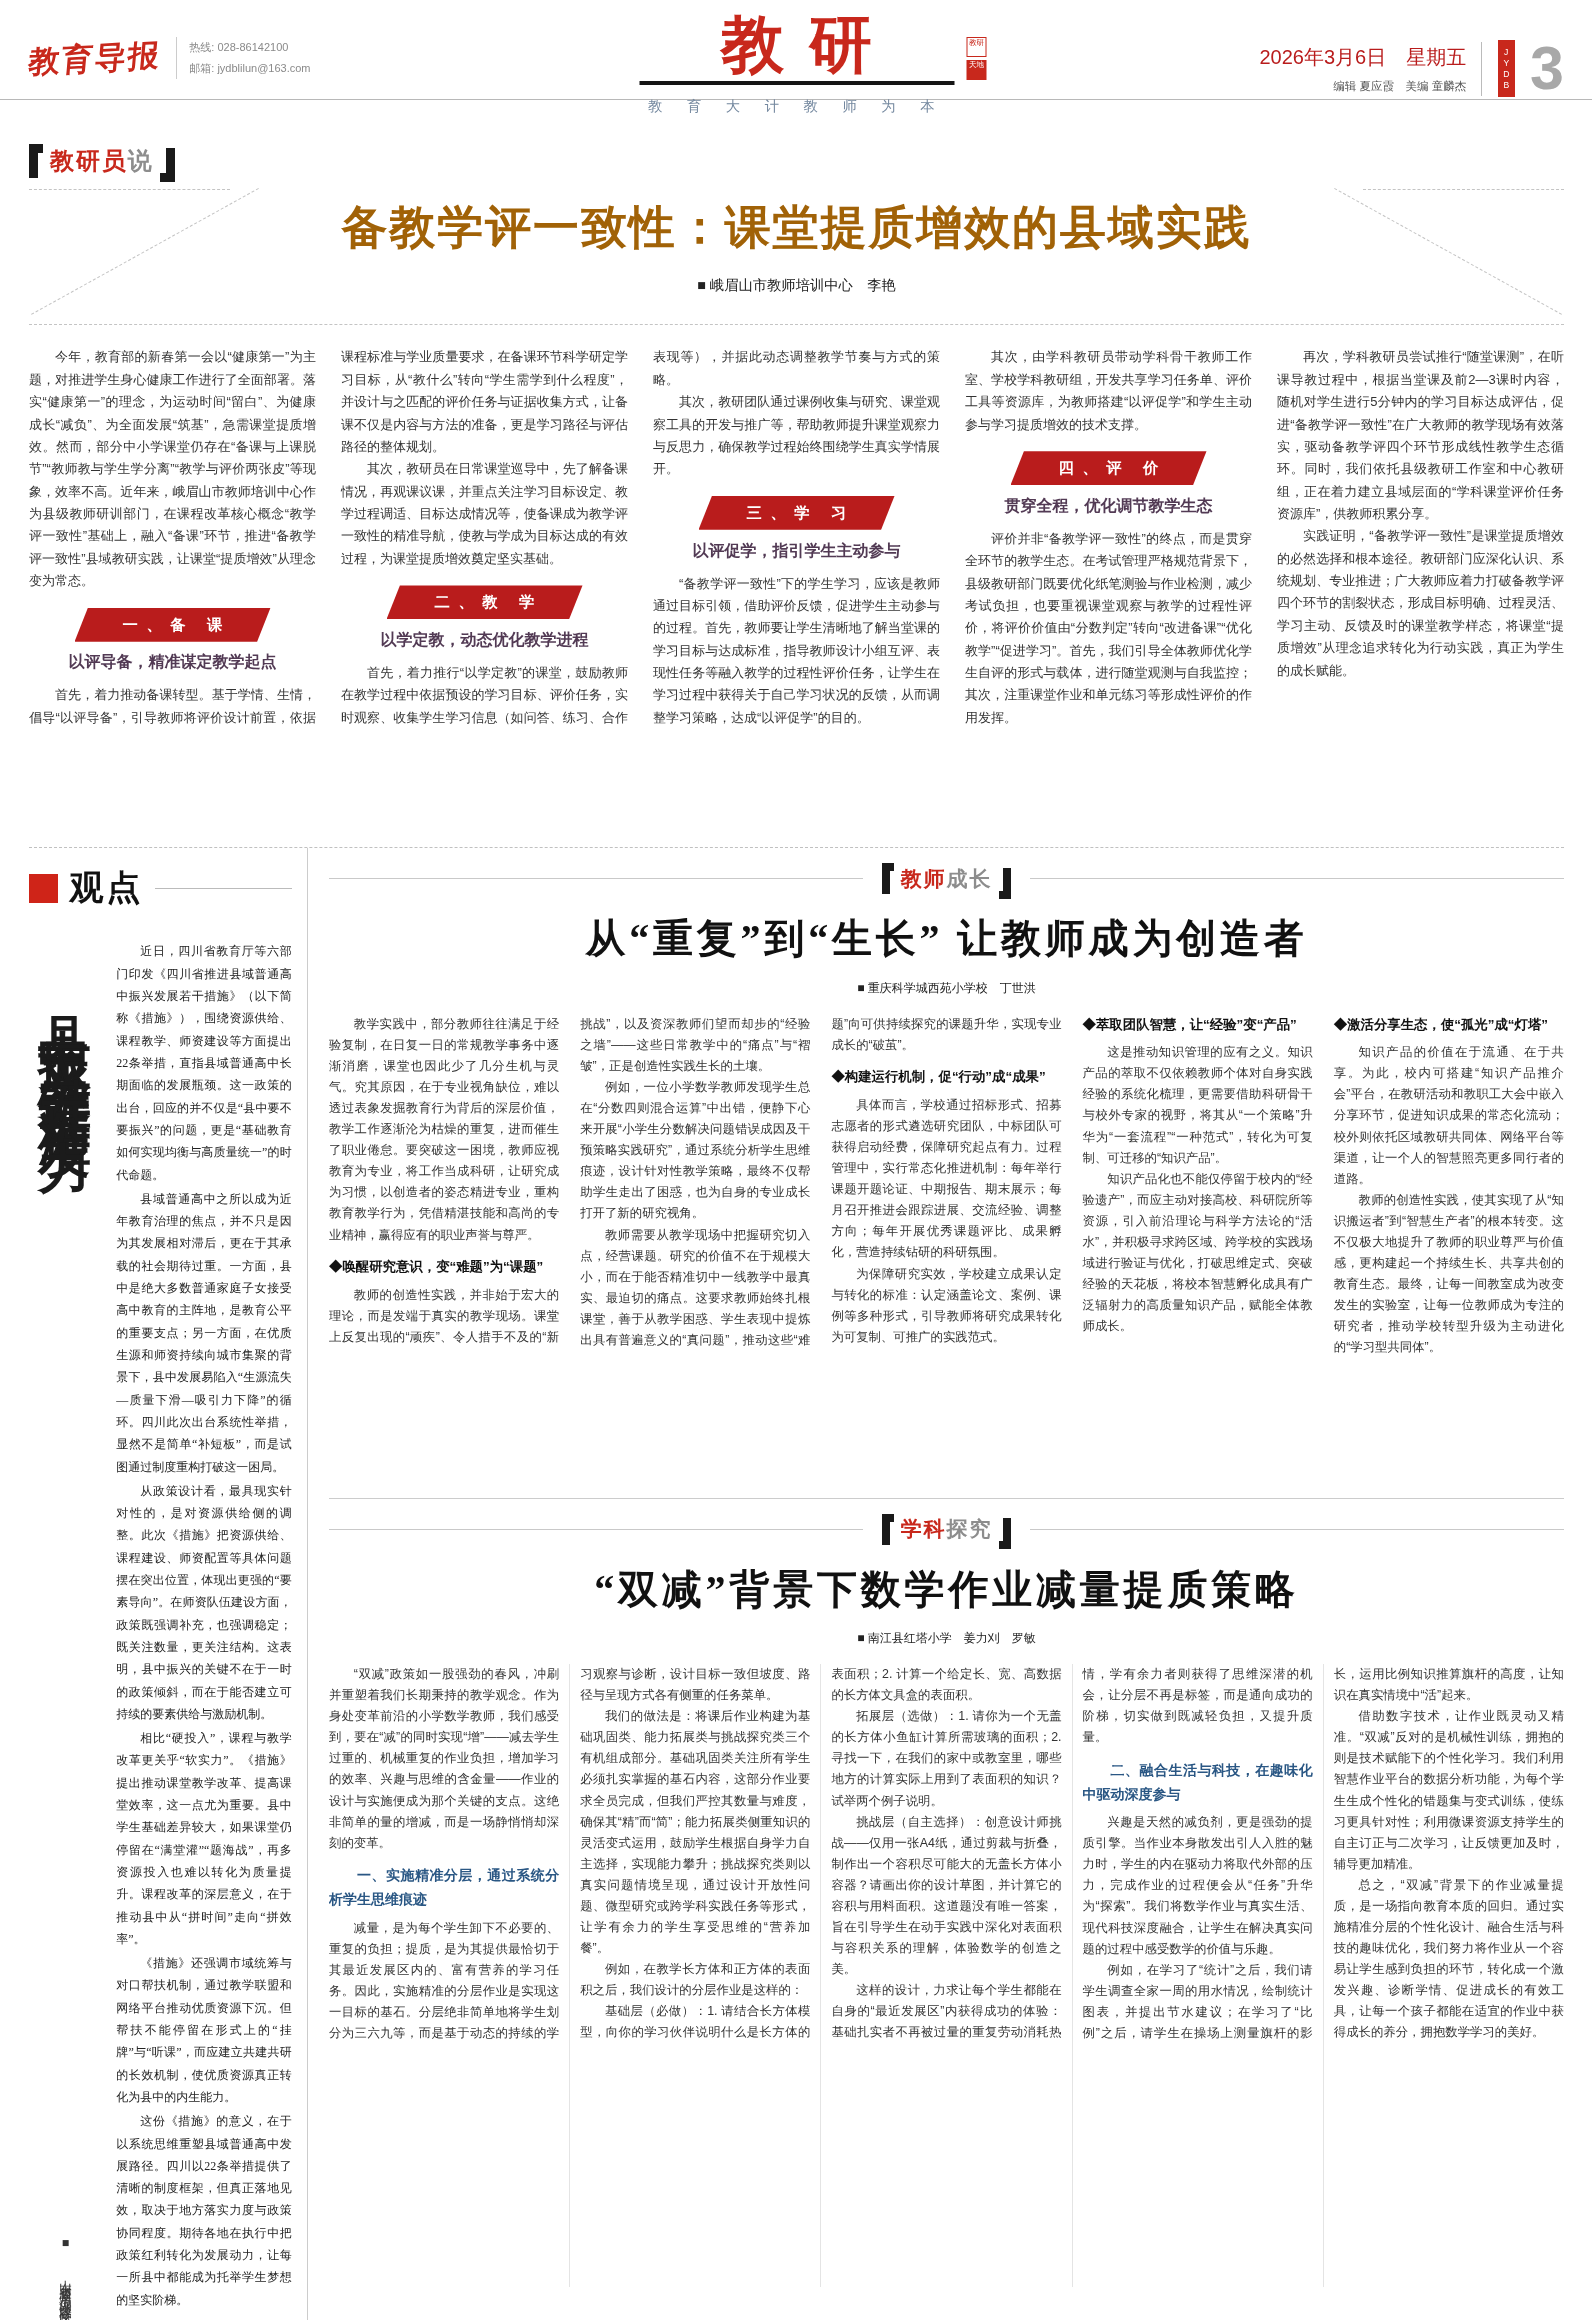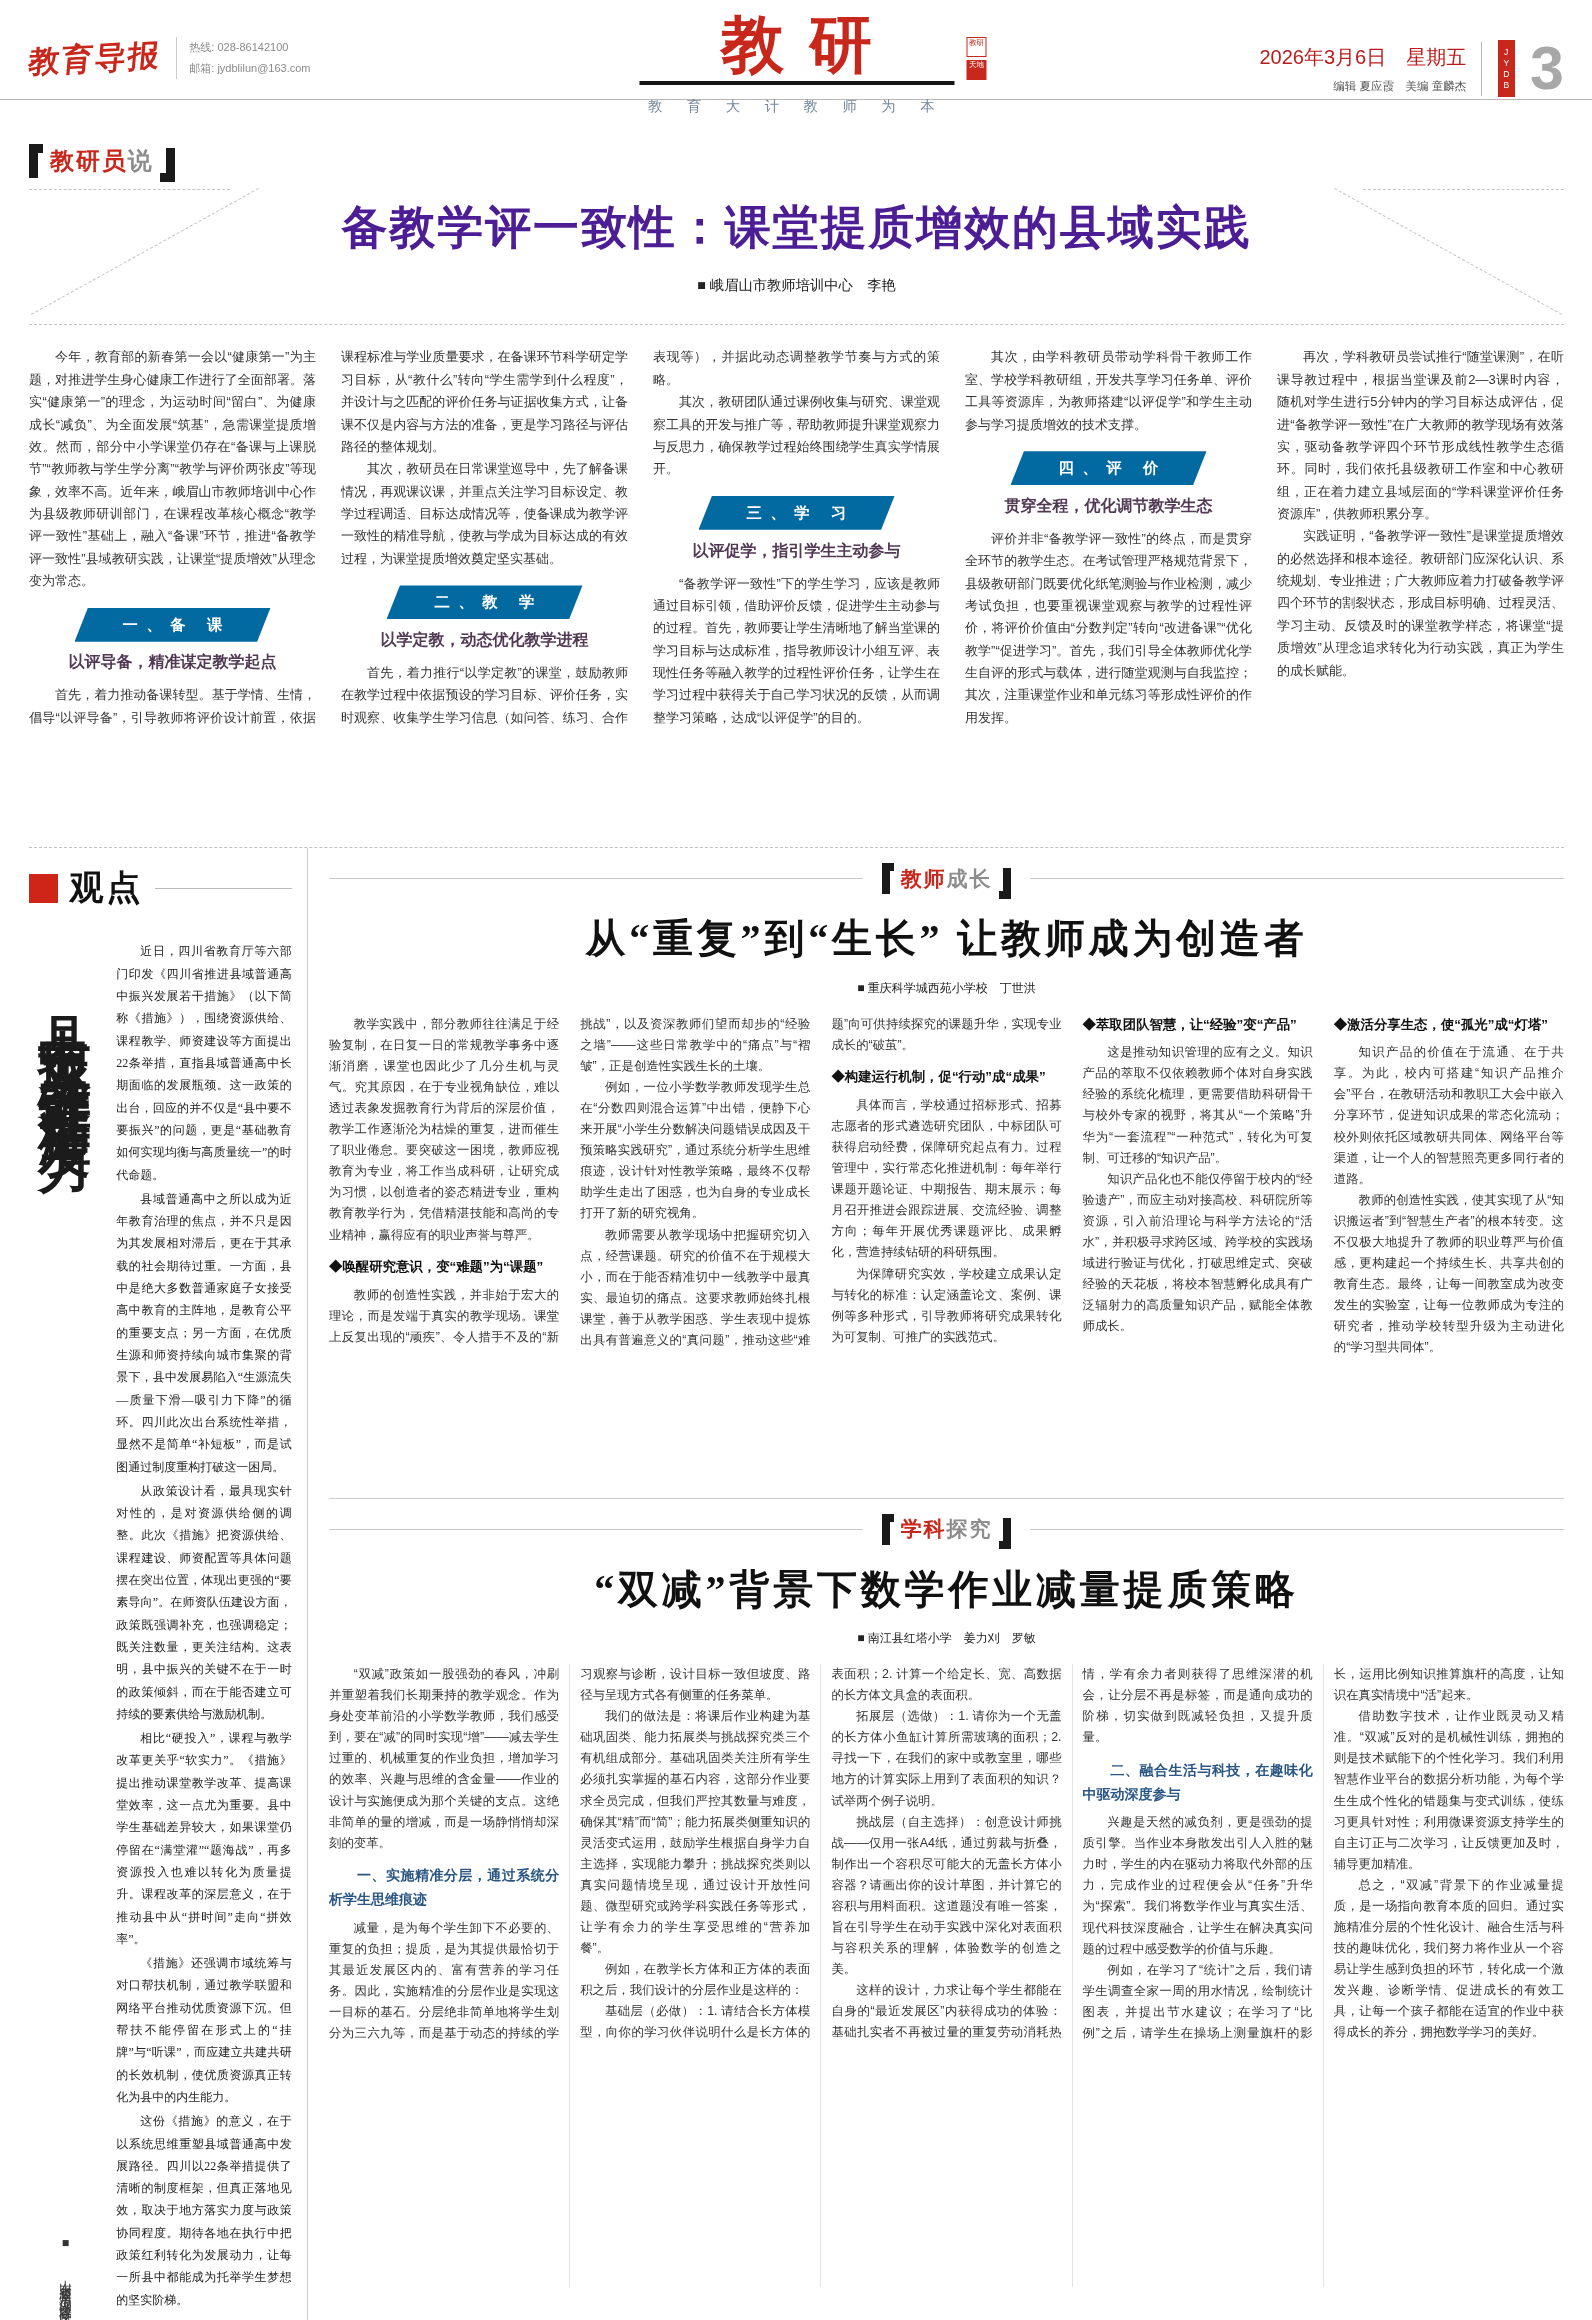--- a/index.html
+++ b/index.html
@@ -37,28 +37,28 @@
   .brk-r{width:14.3px;height:34px;border-right:9.6px solid #1a1a1a;border-bottom:9.6px solid #1a1a1a;box-sizing:border-box;margin-left:6.7px;margin-top:9.6px;}
   .kick-red{color:#c8281c;letter-spacing:1.9px;}
   .kick-gray{color:#8d8d8d;font-weight:600;letter-spacing:1.9px;}
   .head-wrap{display:flex;align-items:stretch;margin-top:0;}
   .dash-deco{flex:0 0 256px;position:relative;height:141px;}
   .dash-deco.flip{transform:scaleX(-1);}
   .deco-top{position:absolute;left:0;top:7.6px;width:201px;border-top:1.9px dashed #c4c4c4;}
   .deco-diag{position:absolute;left:1.9px;top:132px;width:260px;border-top:1.9px dashed #c4c4c4;
              transform:rotate(-29deg);transform-origin:left top;}
   .center-head{flex:1;text-align:center;}
-  .main-title{font:bold 46px "Liberation Serif",serif;letter-spacing:1.9px;margin:15.3px 0 17px;color:#4c1d95;white-space:nowrap;}
+  .main-title{font:bold 46px "Liberation Serif",serif;letter-spacing:1.9px;margin:15.3px 0 17px;color:#a16207;white-space:nowrap;}
   .byline{font-size:14.3px;color:#222;}
   .full-dash{border-top:1.9px dashed #c4c4c4;margin:1.9px 0 21px;}
   .main-body{column-count:5;column-gap:25px;font-size:13px;line-height:1.72;text-align:justify;
              height:478px;overflow:hidden;color:#333;}
   .blk-p{margin:0;text-indent:2em;}
   .blk-kp{margin:0;text-indent:2em;}
-  .blk-box{background:#0369a1;color:#fff;font-weight:bold;font-size:15.3px;letter-spacing:8.6px;text-indent:8.6px;
+  .blk-box{background:#b91c1c;color:#fff;font-weight:bold;font-size:15.3px;letter-spacing:8.6px;text-indent:8.6px;
            padding:3.8px 0;width:196px;margin:15.3px auto 6.7px;text-align:center;break-inside:avoid;
            clip-path:polygon(13.4px 0,100% 0,calc(100% - 13.4px) 100%,0 100%);}
   .blk-slog{color:#523a54;font-weight:bold;font-size:16px;text-align:center;margin:0 0 8.6px;text-indent:0;break-inside:avoid;}
   .blk-dia{font-weight:bold;font-size:13.4px;color:#121212;margin:10.5px 0 5.7px;text-indent:0;break-inside:avoid;}
   .blk-blue{font-weight:bold;font-size:14px;color:#2a5784;margin:10.5px 0 5.7px;text-indent:2em;break-inside:avoid;}
   
   .lower{display:grid;grid-template-columns:279px 1fr;border-top:1.9px dashed #c0c0c0;margin:23px 29px 0;}
   .opinion{border-right:1px solid #ccc;padding:17px 15.3px 0 0;}
   .op-head{display:flex;align-items:center;gap:11.5px;margin-bottom:29px;}
   .op-sq{width:29px;height:29px;background:#cf2418;flex:0 0 auto;}

